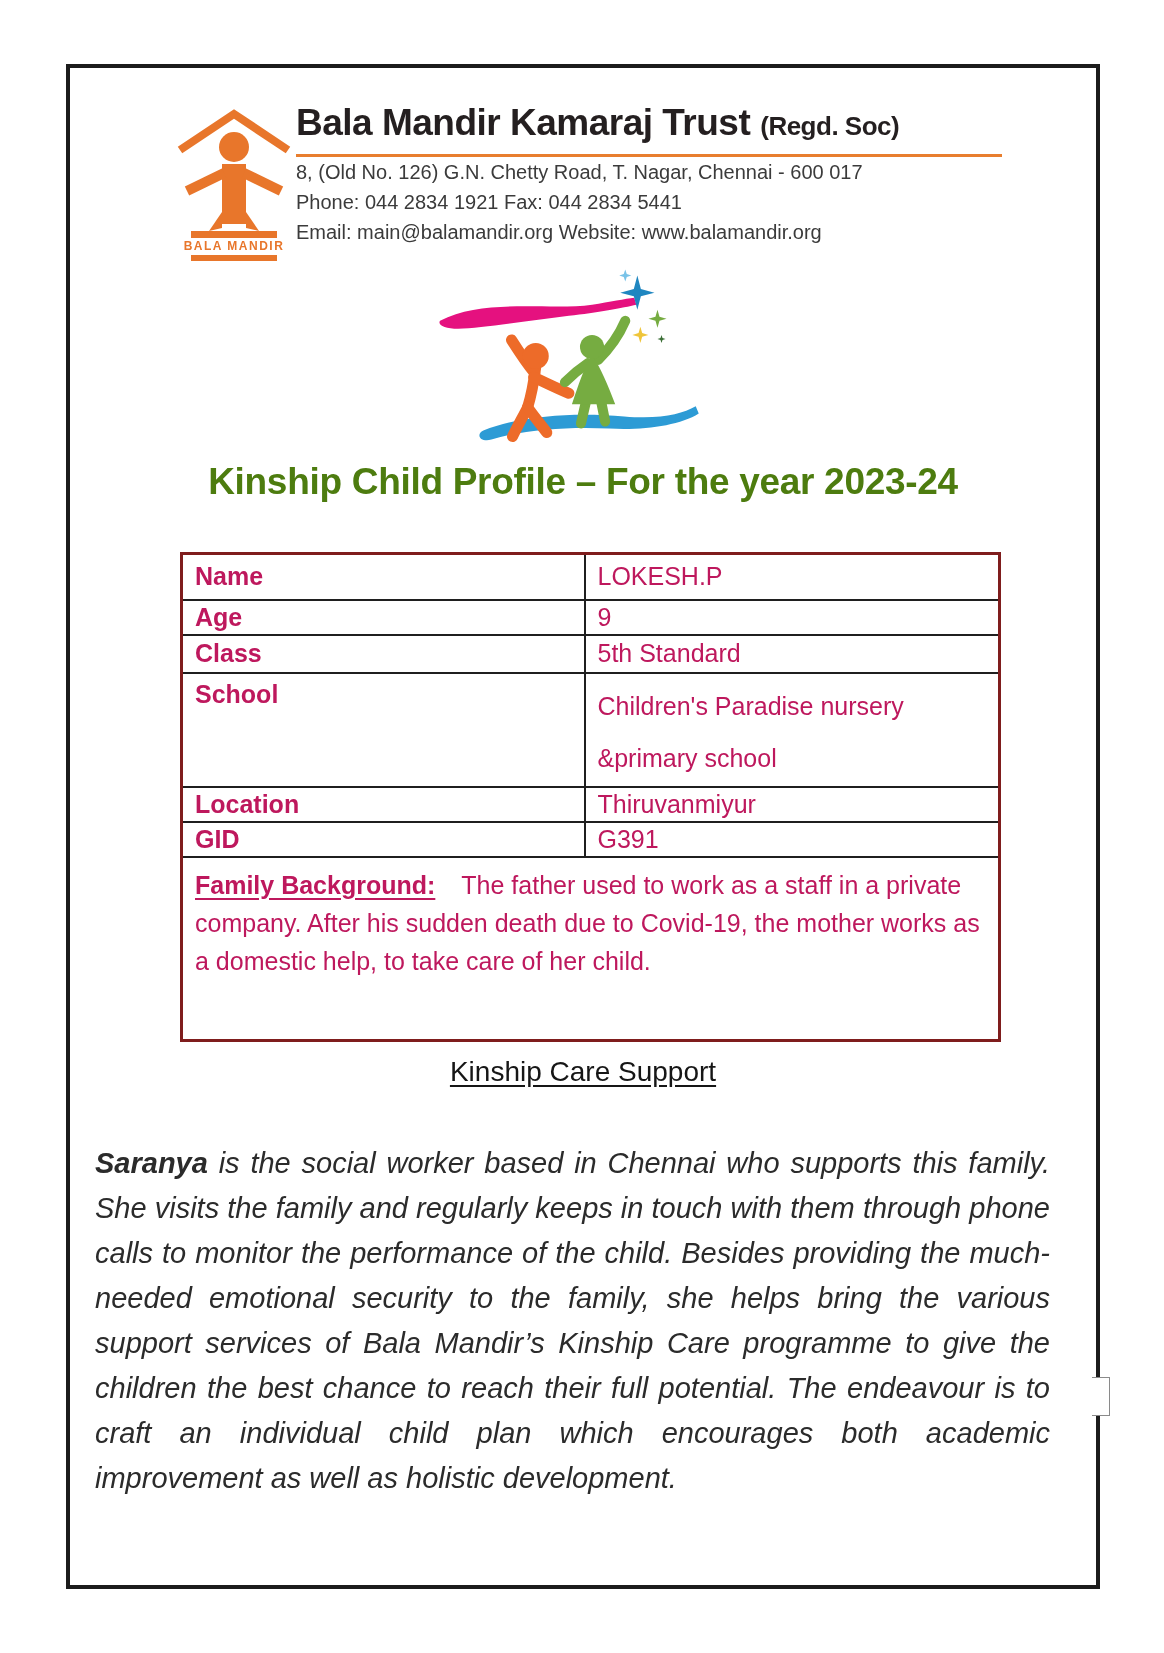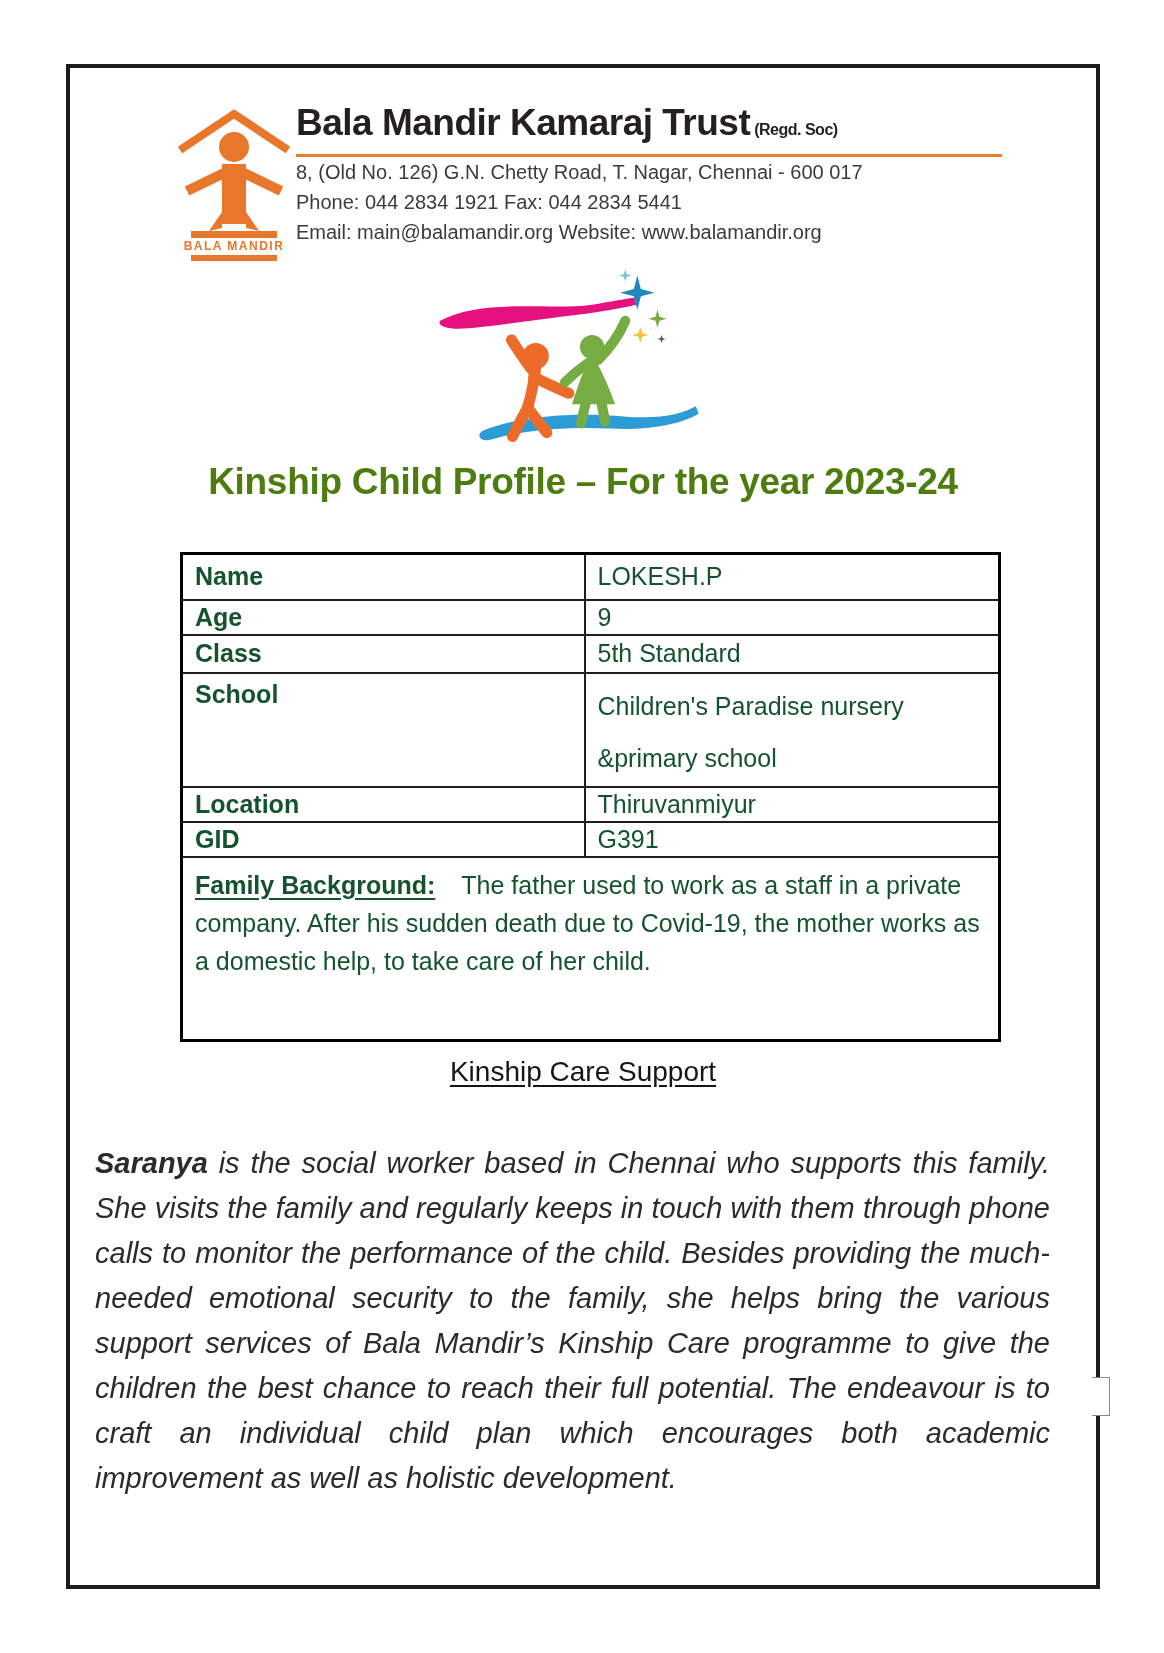--- a/index.html
+++ b/index.html
@@ -5,32 +5,32 @@
   html,body{margin:0;padding:0;background:#ffffff;}
   .page{position:relative;width:1164px;height:1653px;background:#ffffff;
         font-family:"Liberation Sans",sans-serif;color:#1e1e1e;overflow:hidden;}
   .border-frame{position:absolute;left:66px;top:64px;width:1026px;height:1517px;
         border:4px solid #1c1c1c;background:#ffffff;}
   
   .org-logo{position:absolute;left:172px;top:100px;width:124px;height:162px;}
   .org-head{position:absolute;left:296px;top:102px;width:706px;}
   .org-name-row{white-space:nowrap;letter-spacing:-0.5px;}
   .org-name{font-size:37px;font-weight:bold;color:#241f20;}
-  .org-suffix{font-size:16px;font-weight:bold;color:#241f20;}
+  .org-suffix{font-size:26px;font-weight:bold;color:#241f20;margin-left:6px;}
   .org-rule{height:3px;background:#e87e2e;margin-top:10px;width:706px;}
   .org-contact{font-size:20px;line-height:30px;color:#3b3b3b;}
   
   .children-logo{position:absolute;left:428px;top:254px;width:312px;height:194px;}
   
   .doc-title{position:absolute;left:66px;top:461px;width:1034px;text-align:center;
         font-size:37px;font-weight:bold;color:#4d7c0f;letter-spacing:-0.3px;}
   
   .profile-table{position:absolute;left:180px;top:552px;width:818px;
         border-collapse:collapse;table-layout:fixed;
-        border:3px solid #000000;font-size:25px;color:#14532d;}
+        border:3px solid #7f1d1d;font-size:25px;color:#be185d;}
   .profile-table td{border:2px solid #1f1f1f;padding:2px 12px;vertical-align:middle;}
   .profile-table td.lbl{font-weight:bold;}
   .fb-cell{vertical-align:top !important;padding-top:8px !important;
         font-size:25px;line-height:38px;}
   .fb-label{font-weight:bold;text-decoration:underline;text-underline-offset:4px;
         margin-right:26px;}
   
   .section-heading{position:absolute;left:66px;top:1056px;width:1034px;text-align:center;
         font-size:28px;font-weight:normal;color:#161616;}
   .section-heading span{text-decoration:underline;text-underline-offset:4px;}

